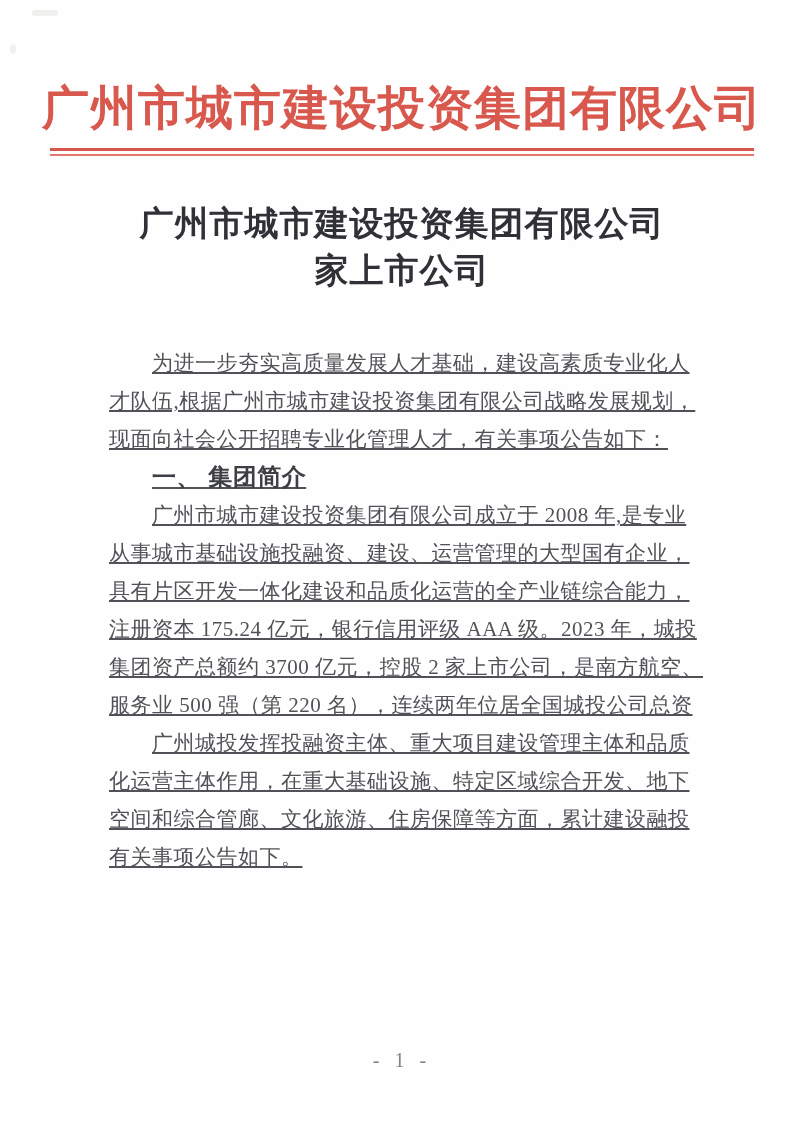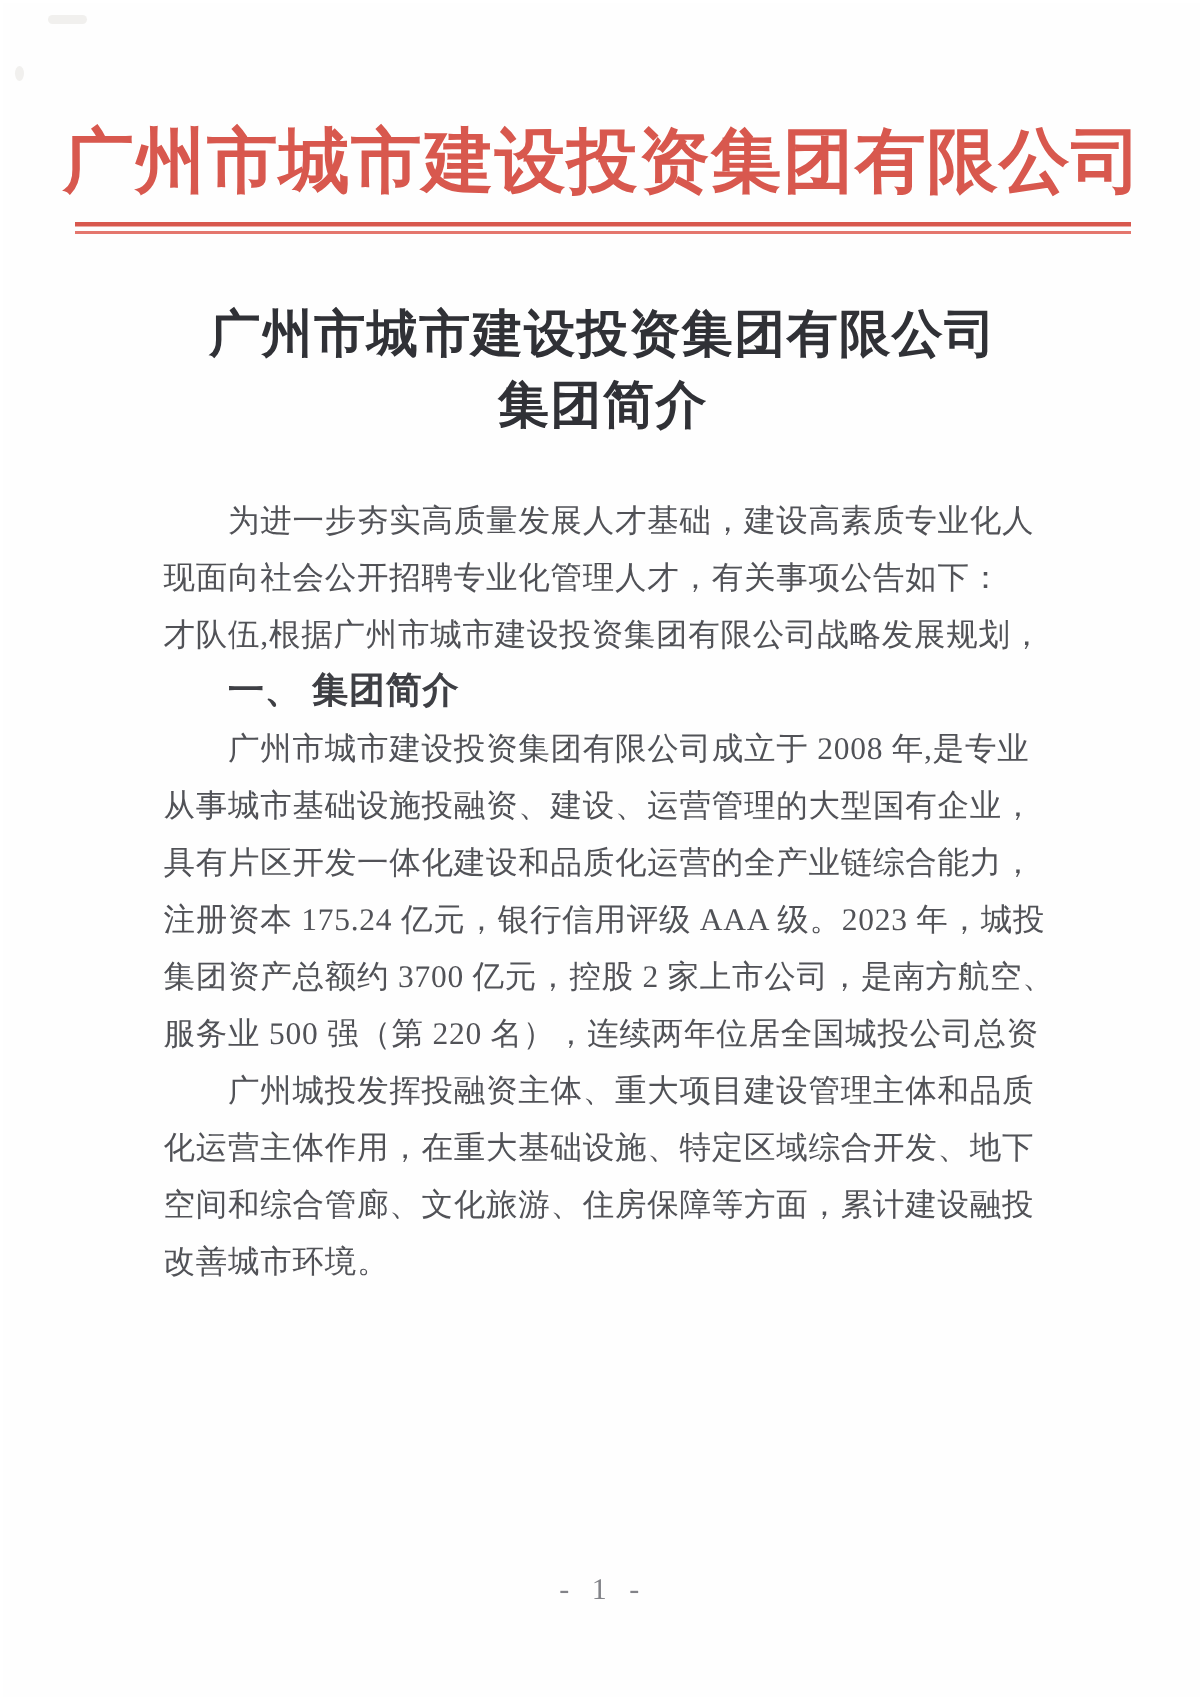--- a/index.html
+++ b/index.html
@@ -56,26 +56,27 @@
     top: 197px; left: 0; width: 800px;
     text-align: center;
     color: var(--title-ink);
     font-weight: bold;
     font-size: 34px;
     line-height: 45px;
     letter-spacing: 1px;
   }
   .body-text {
     position: absolute;
-    top: 324px; left: 105px;
+    top: 340px; left: 105px;
     width: 580px;
     font-size: 21px;
     line-height: 38px;
     color: var(--body-ink);
     letter-spacing: .5px;
+    text-decoration: underline;
   }
   .line {
     white-space: nowrap;
     text-align: justify;
     text-align-last: left;
     height: 38px;
   }
   .line.fill { text-align-last: justify; }
   .line.indent { text-indent: 43px; }
   .line.heading {
@@ -100,35 +101,35 @@
 
   <span class="scan-speck speck-a"></span>
   <span class="scan-speck speck-b"></span>
 
   <div class="letterhead">广州市城市建设投资集团有限公司</div>
 
   <div class="letterhead-rule"></div>
 
   <div class="doc-title">
     <div>广州市城市建设投资集团有限公司</div>
-    <div>集团简介</div>
+    <div>家上市公司</div>
   </div>
 
   <main class="body-text" id="body-text">
       <div class="line fill indent">为进一步夯实高质量发展人才基础，建设高素质专业化人</div>
+      <div class="line fill">才队伍,根据广州市城市建设投资集团有限公司战略发展规划，</div>
       <div class="line">现面向社会公开招聘专业化管理人才，有关事项公告如下：</div>
-      <div class="line fill">才队伍,根据广州市城市建设投资集团有限公司战略发展规划，</div>
       <div class="line indent heading">一、 集团简介</div>
       <div class="line fill indent">广州市城市建设投资集团有限公司成立于 2008 年,是专业</div>
       <div class="line fill">从事城市基础设施投融资、建设、运营管理的大型国有企业，</div>
       <div class="line fill">具有片区开发一体化建设和品质化运营的全产业链综合能力，</div>
       <div class="line fill">注册资本 175.24 亿元，银行信用评级 AAA 级。2023 年，城投</div>
       <div class="line fill">集团资产总额约 3700 亿元，控股 2 家上市公司，是南方航空、</div>
       <div class="line fill">服务业 500 强（第 220 名），连续两年位居全国城投公司总资</div>
       <div class="line fill indent">广州城投发挥投融资主体、重大项目建设管理主体和品质</div>
       <div class="line fill">化运营主体作用，在重大基础设施、特定区域综合开发、地下</div>
       <div class="line fill">空间和综合管廊、文化旅游、住房保障等方面，累计建设融投</div>
-      <div class="line">改善城市环境。</div>
+      <div class="line">有关事项公告如下。</div>
     </main>
 
   <footer class="footer">- 1 -</footer>
 
 </div>
 
 </body></html>

